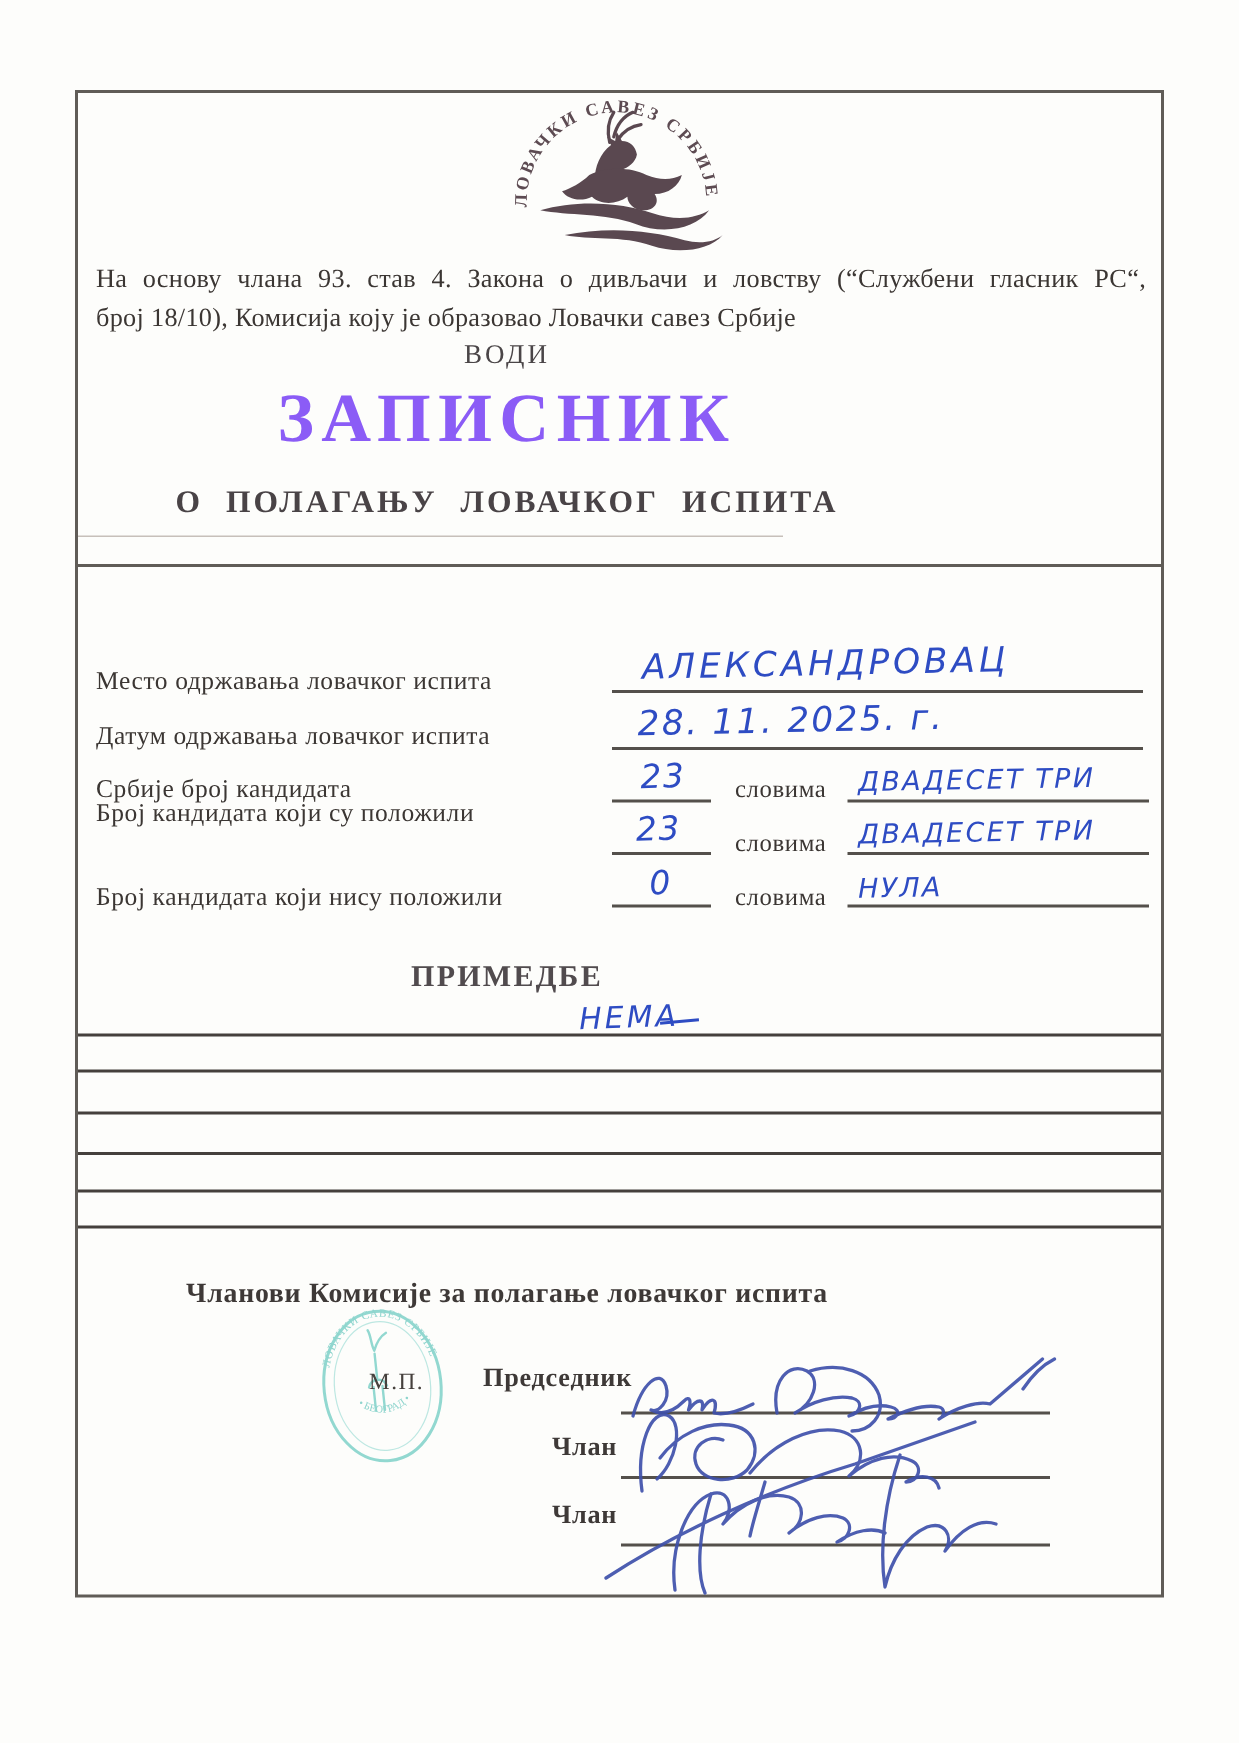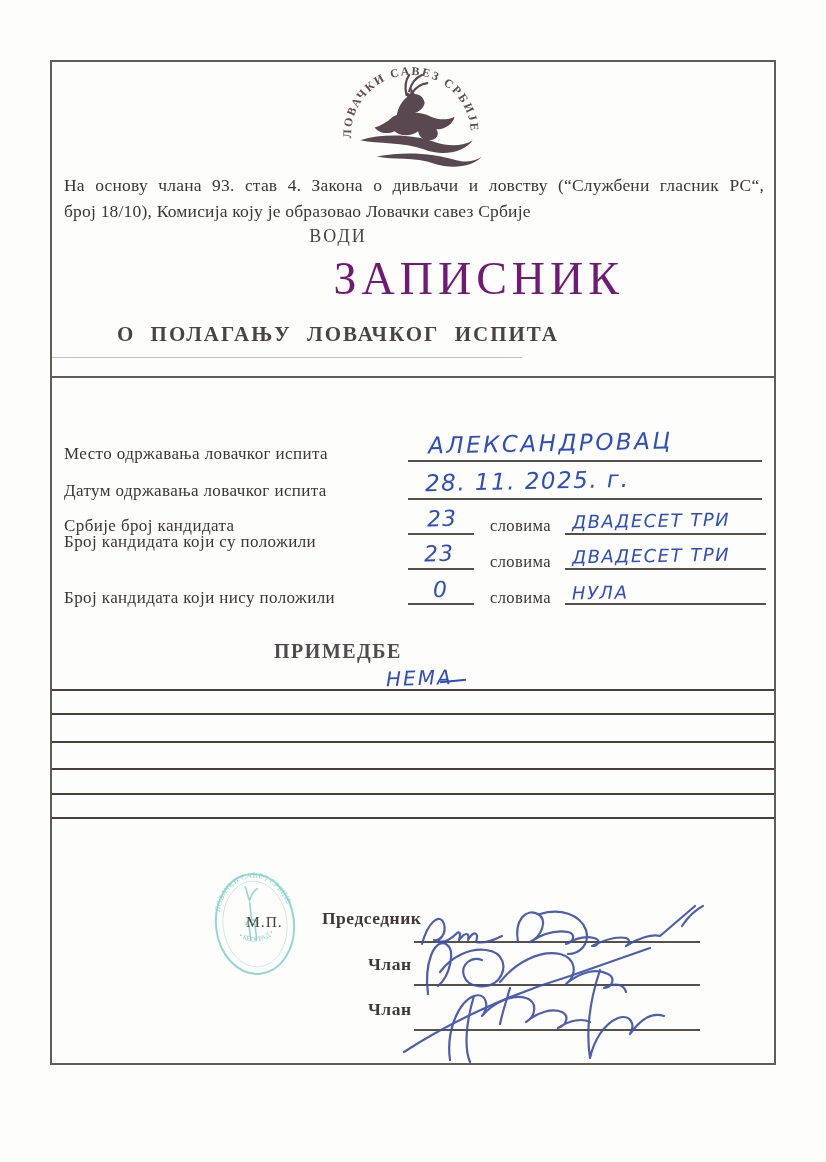--- a/index.html
+++ b/index.html
@@ -4,21 +4,21 @@
 <style>
   html,body{margin:0;padding:0;}
   body{width:826px;height:1162px;background:#fdfdfb;font-family:"Liberation Serif",serif;color:#3b3633;}
   .page{position:relative;width:826px;height:1162px;overflow:hidden;}
   .abs{position:absolute;}
   .frame{left:50px;top:60px;width:726px;height:1005px;border:2px solid #605c57;box-sizing:border-box;}
   .center{left:52px;width:572px;text-align:center;}
   .intro{left:64px;width:700px;font-size:17.5px;line-height:26px;color:#3b3633;letter-spacing:.2px;}
   .jline{text-align:justify;text-align-last:justify;}
   .leads{top:226px;font-size:18px;letter-spacing:2px;color:#4a4547;}
-  .doctitle{top:252px;font-size:46px;font-weight:normal;letter-spacing:5px;color:#701a75;text-align:right;}
+  .doctitle{top:252px;font-size:46px;font-weight:bold;letter-spacing:5px;color:#8b5cf6;}
   .subtitle{top:322px;font-size:21px;font-weight:bold;letter-spacing:2px;word-spacing:8px;color:#494346;}
   .thinline{left:52px;top:357px;width:470px;height:1px;background:#c7c0ba;}
   .divider{left:50px;top:376px;width:726px;height:2px;background:#605c57;}
   .sectitle{top:392px;font-size:22px;letter-spacing:1px;word-spacing:5px;color:#3e393b;}
   .flabel{left:64px;font-size:17px;letter-spacing:.4px;color:#3b3633;}
   .fline{height:2px;background:#54504b;}
   .hw{color:#2e4cc3;font-family:"DejaVu Sans",sans-serif;font-style:italic;white-space:nowrap;}
   .hw-big{font-size:23px;letter-spacing:2.5px;transform:rotate(-1.2deg);}
   .hw-num{font-size:22px;letter-spacing:1px;transform:rotate(-2deg);}
   .hw-words{font-size:18px;letter-spacing:1.5px;transform:rotate(-1deg);}
@@ -100,20 +100,21 @@
   <div class="abs center remtitle">ПРИМЕДБЕ</div>
   <div class="abs hw" style="left:386px;top:666px;font-size:20px;letter-spacing:2px;transform:rotate(-2deg);">НЕМА</div>
   <div class="abs" style="left:440px;top:680px;width:26px;height:2px;background:#2e4cc3;transform:rotate(-5deg);"></div>
   <div class="abs rule" style="top:689px;"></div>
   <div class="abs rule" style="top:713px;"></div>
   <div class="abs rule" style="top:741px;"></div>
   <div class="abs rule" style="top:768px;"></div>
   <div class="abs rule" style="top:793px;"></div>
   <div class="abs rule" style="top:817px;"></div>
 
+  <div class="abs center commtitle">Чланови Комисије за полагање ловачког испита</div>
 
   <svg class="abs stamp" width="110" height="124" viewBox="0 0 110 124">
     <defs>
       <path id="stampTop" d="M 22 80 A 36 46 0 1 1 88 80" fill="none"></path>
       <path id="stampBottom" d="M 27 58 A 32 42 0 0 0 83 58" fill="none"></path>
     </defs>
     <g transform="rotate(-6 55 62)" stroke="#84d3cb" fill="none">
       <ellipse cx="55" cy="62" rx="39" ry="50" stroke-width="2"></ellipse>
       <ellipse cx="55" cy="62" rx="32" ry="43" stroke-width=".8" opacity=".6"></ellipse>
       <path d="M52 38 C50 33 51 28 49 24 M52 38 C54 33 57 29 61 27 M52 40 L52 56 M46 62 C48 56 56 56 58 62 M49 62 L49 78 M55 62 L55 78" stroke-width="1.6" stroke-linecap="round"></path>

